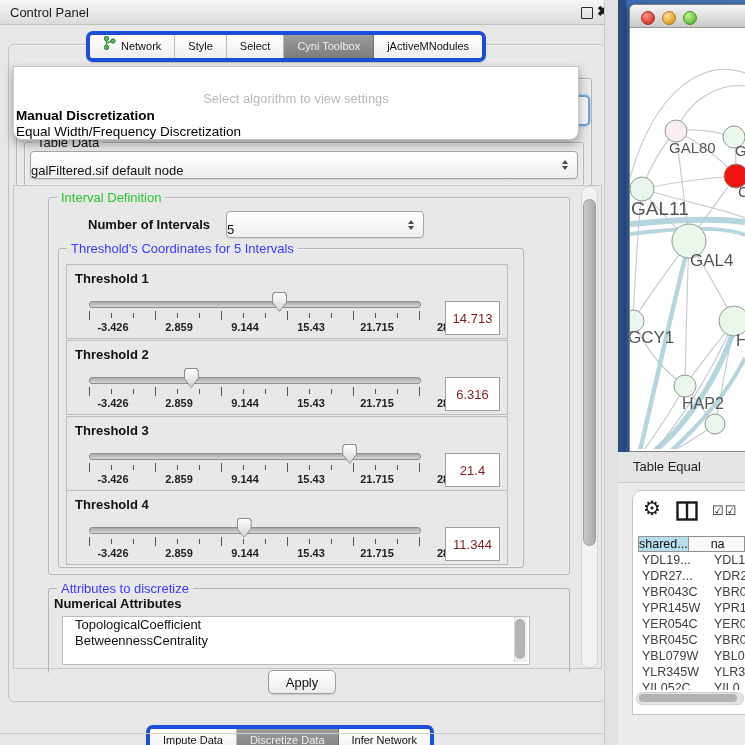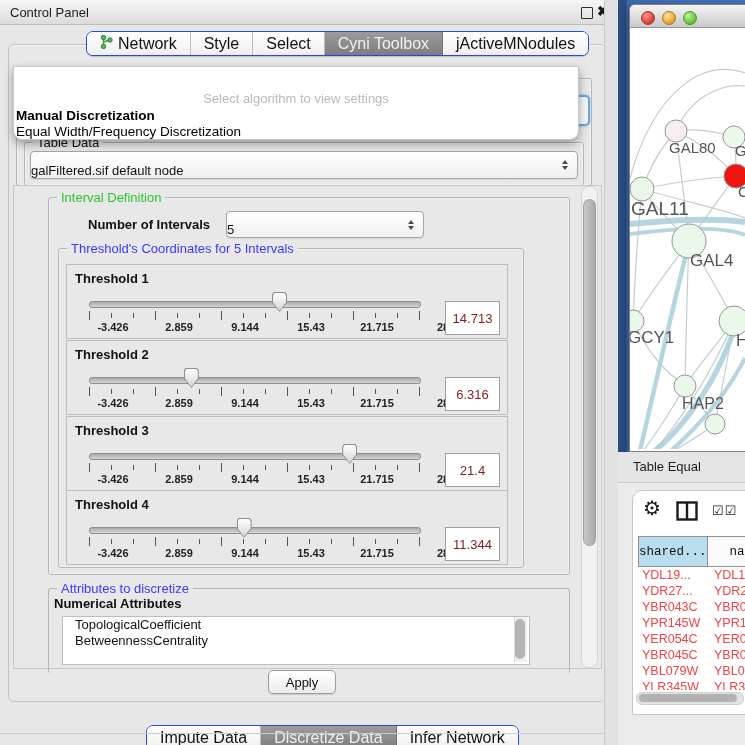--- a/index.html
+++ b/index.html
@@ -11,22 +11,22 @@
   .abs{position:absolute;}
   
   #titlebar{left:0;top:0;width:612px;height:24px;
     background:linear-gradient(#f6f6f6,#dcdcdc);border-bottom:1px solid #bdbdbd;}
   #title-text{left:10px;top:5px;font-size:13px;color:#1c1c1c;}
   #float-btn{left:581px;top:7px;width:10px;height:10px;border:1.6px solid #2a2a2a;border-radius:1px;}
   #close-btn{left:597px;top:3px;font-size:14px;font-weight:bold;color:#1a1a1a;}
   #outer-panel{left:8px;top:44px;width:596px;height:656px;background:#e8e8e8;
     border:1px solid #c2c2c2;border-radius:6px;box-shadow:inset 0 1px 0 #f5f5f5;}
   
-  .seg-bar{display:flex;border:1px solid #1d4ed8;border-radius:7px;overflow:hidden;
-    background:#fff;box-shadow:0 1px 1px rgba(0,0,0,.18);font-size:16px;}
+  .seg-bar{display:flex;border:4px solid #1d4ed8;border-radius:7px;overflow:hidden;
+    background:#fff;box-shadow:0 1px 1px rgba(0,0,0,.18);font-size:11px;}
   .seg{padding:0 13px;line-height:23px;height:23px;color:#111;background:linear-gradient(#ffffff,#efefef);
     border-right:1px solid #bcbcbc;display:flex;align-items:center;gap:5px;white-space:nowrap;}
   .seg:last-child{border-right:none;}
   .seg.sel{background:linear-gradient(#9c9c9c,#7d7d7d);color:#f1f1f1;border-right:1px solid #6f6f6f;}
   #top-tabs{left:86px;top:31px;}
   #bottom-tabs{left:146px;top:705px;margin-top:20px;}
   
   .group{position:absolute;border:1px solid #b5b5b5;border-radius:3px;box-shadow:inset 0 0 0 1px #f2f2f2;}
   .group-title{position:absolute;top:-8px;left:8px;background:#e8e8e8;padding:0 4px;font-size:13px;color:#111;}
   
@@ -90,26 +90,26 @@
   #tl-green{left:683px;background:radial-gradient(circle at 35% 30%,#c8f0a0,#6cc840 60%,#4fa12c);border:.5px solid #4a9428;}
   #net-canvas{left:630px;top:28px;width:115px;height:421px;overflow:hidden;}
   #table-panel-bar{left:618px;top:452px;width:127px;height:30px;background:#e5e5e5;border-bottom:1px solid #cbcbcb;}
   #table-panel-title{left:633px;top:459px;font-size:13px;color:#1c1c1c;}
   #below-bar{left:618px;top:483px;width:127px;height:262px;background:#ebebeb;}
   #table-card{left:632px;top:490px;width:113px;height:223px;background:#fff;border:1px solid #c6c6c6;border-radius:10px 0 0 0;}
   #gear-icon{left:643px;top:498px;font-size:20px;color:#1a1a1a;line-height:20px;}
   #cols-icon{left:676px;top:501px;}
   #check-icons{left:712px;top:503px;font-size:13px;color:#1a1a1a;letter-spacing:1px;}
   #net-table{left:638px;top:536px;width:107px;height:154px;overflow:hidden;background:#fff;font-size:12.5px;}
-  .th-row{display:flex;height:31px;font-family:Liberation Mono, monospace;}
+  .th-row{display:flex;height:16px;}
   .th-cell{box-sizing:border-box;border:1px solid #919191;display:flex;align-items:center;justify-content:center;
     font-size:12.5px;color:#111;}
   .th-c1{width:72px;background:#b7ddef;}
   .th-c2{width:90px;background:#fafafa;border-left:none;justify-content:flex-start;padding-left:22px;}
-  .td-row{display:flex;height:16px;line-height:16px;color:#ef4444;}
+  .td-row{display:flex;height:16px;line-height:16px;color:#404040;}
   .td-c1{width:72px;padding-left:4px;box-sizing:border-box;white-space:nowrap;overflow:hidden;}
   .td-c2{width:35px;padding-left:4px;box-sizing:border-box;white-space:nowrap;overflow:hidden;}
   #h-scroll{left:636px;top:692px;width:106px;height:11px;background:#e3e3e3;border:1px solid #d0d0d0;border-radius:6px;}
   #h-thumb{left:639px;top:694px;width:98px;height:8px;background:#b2b2b2;border-radius:4px;}
   svg text{font-family:"Liberation Sans",sans-serif;}
 </style>
 </head>
 <body>
 
 <div class="abs" id="titlebar"></div>

